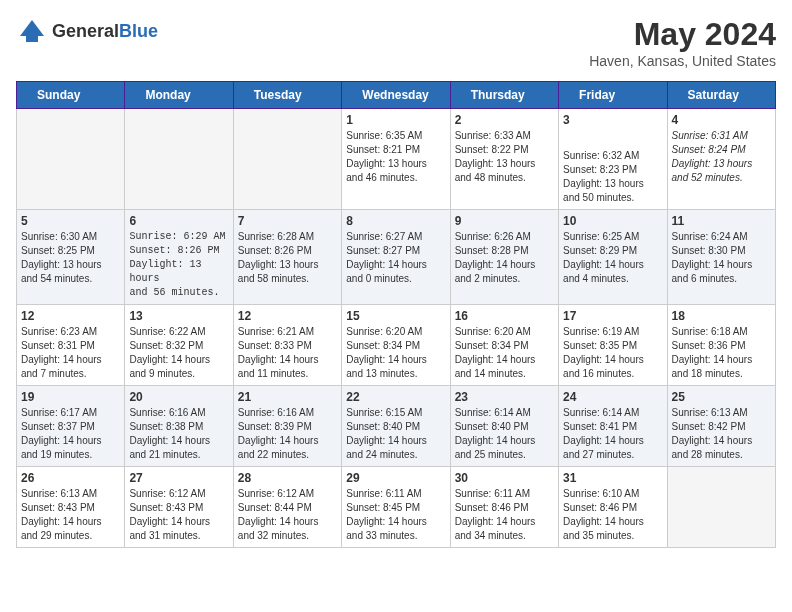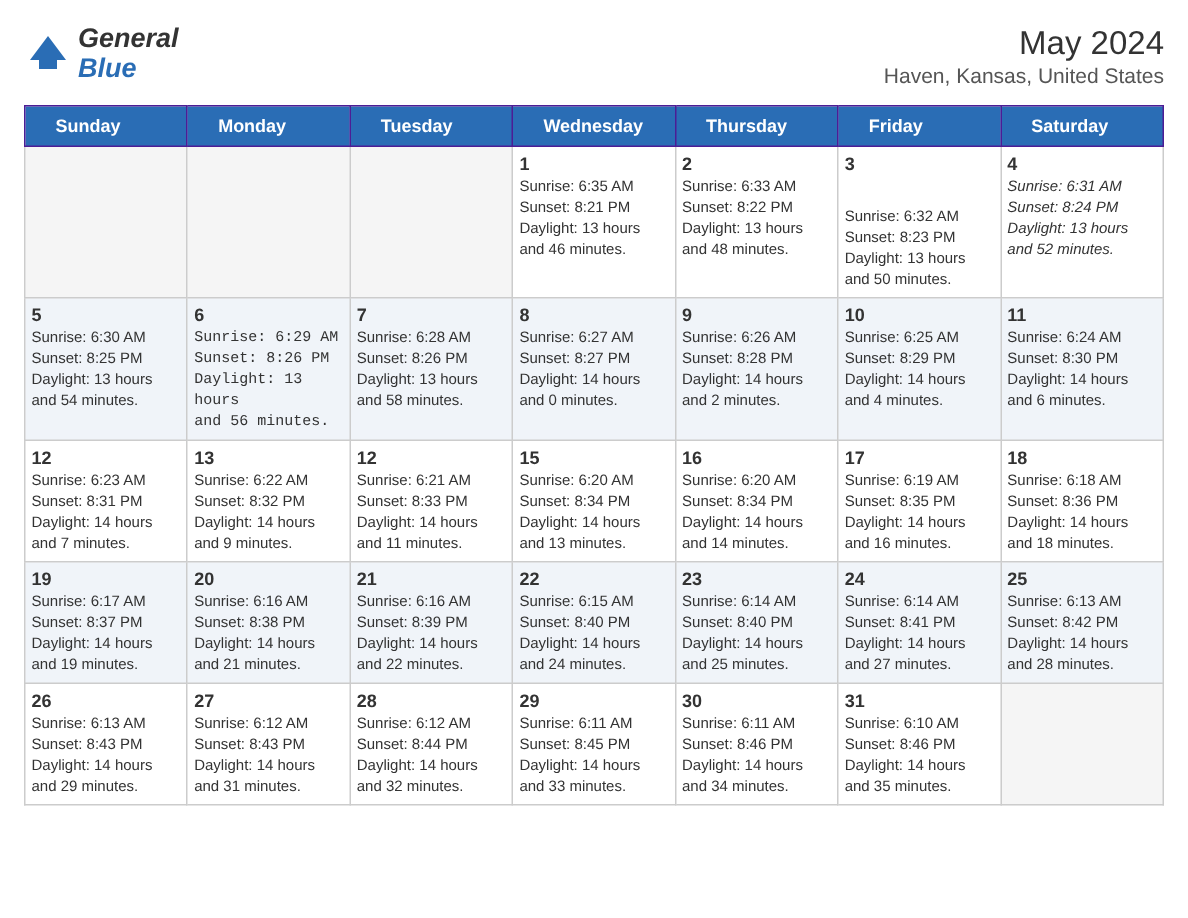--- a/index.html
+++ b/index.html
@@ -15,45 +15,43 @@
       justify-content: space-between;
       align-items: flex-start;
       margin-bottom: 12px;
     }
     .logo-area {
       display: flex;
       align-items: center;
     }
     .logo-text {
       display: flex;
-      flex-direction: column;
       line-height: 1.1;
-      font-style: italic;
     }
     .logo-general {
       font-size: 18px;
       font-weight: bold;
       color: #333;
     }
     .logo-blue {
       font-size: 18px;
       font-weight: bold;
       color: #2a6db5;
     }
     .logo-icon {
       width: 32px;
       height: 32px;
       margin-right: 4px;
     }
     .title-area {
       text-align: right;
     }
     .month-title {
-      font-size: 22px;
-      font-weight: normal;
+      font-size: 32px;
+      font-weight: bold;
       color: #333;
     }
     .location-title {
       font-size: 14px;
       color: #555;
       text-align: center;
     }
     .calendar {
       width: 100%;
       border-collapse: collapse;

